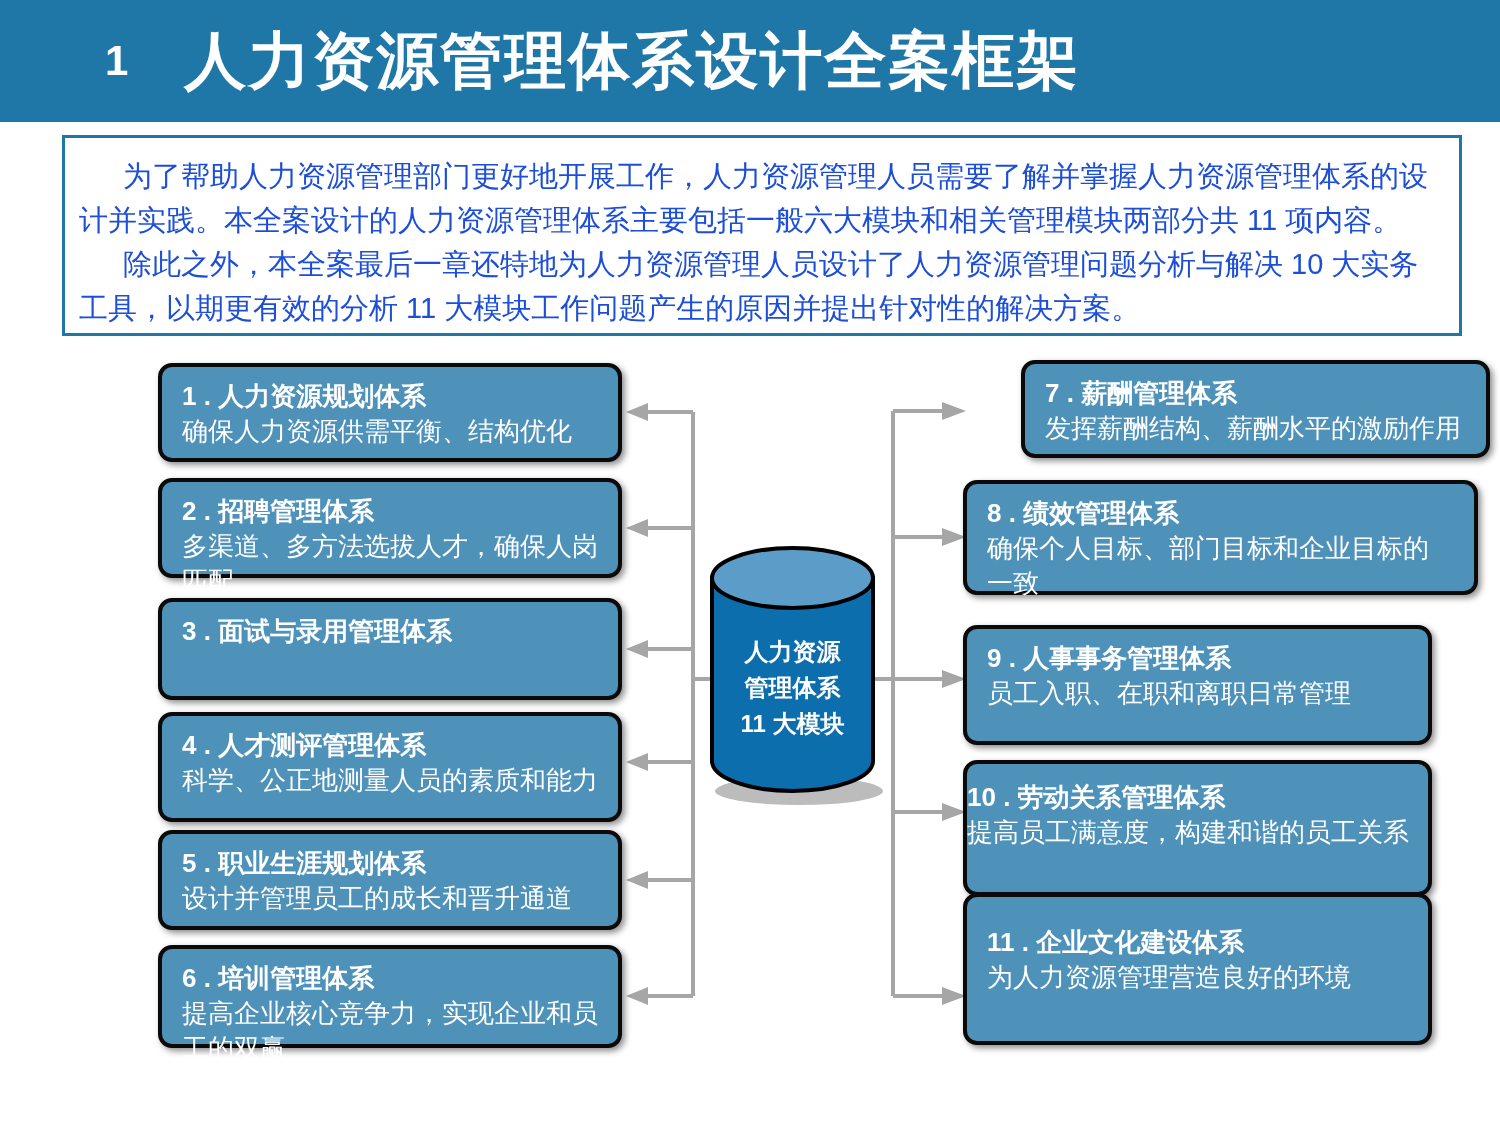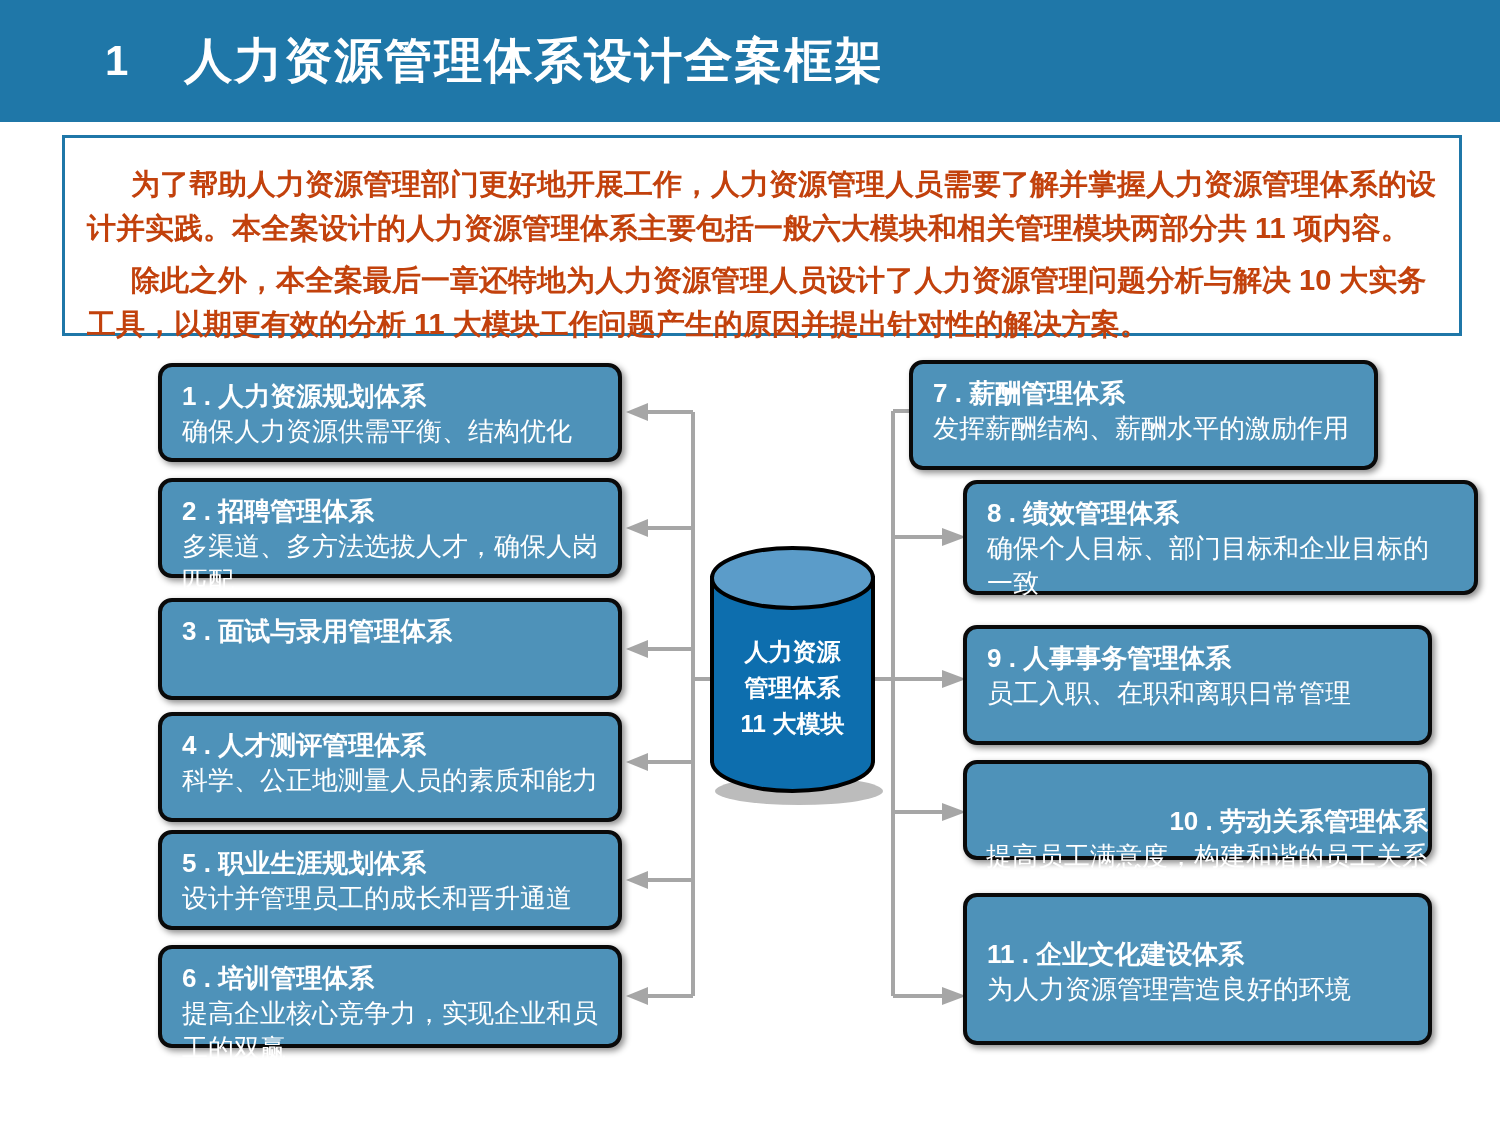--- a/index.html
+++ b/index.html
@@ -3,48 +3,48 @@
 <meta charset="utf-8">
 <style>
   html,body{margin:0;padding:0;background:#fff;}
   body{font-family:"Liberation Sans","DejaVu Sans",sans-serif;}
   .slide{position:relative;width:1500px;height:1125px;background:#fff;overflow:hidden;}
 
   
   .header{position:absolute;left:0;top:0;width:1500px;height:122px;
     background:var(--header-blue,#1F77A8);color:#fff;display:flex;align-items:center;}
   .header .num{font-size:42px;font-weight:bold;margin-left:105px;}
-  .header .title{font-size:48px;font-weight:bold;margin-left:56px;letter-spacing:2px;}
+  .header .title{font-size:62px;font-weight:bold;margin-left:56px;letter-spacing:2px;}
 
   
   .introbox{position:absolute;left:62px;top:135px;width:1400px;height:201px;
     box-sizing:border-box;border:3px solid var(--header-blue,#1F77A8);
     background:#fff;padding:16px 14px 0 14px;}
-  .introbox p{margin:8px;font-size:29px;line-height:44px;color:#c2410c;text-indent:44px;font-weight:bold;}
+  .introbox p{margin:0;font-size:29px;line-height:44px;color:#1d4ed8;text-indent:44px;}
 
   
   .mbox{position:absolute;box-sizing:border-box;background:var(--box-fill,#4E92B9);
     border:4px solid #0a0a0a;border-radius:14px;color:#fff;
     padding:12px 20px 0 20px;box-shadow:3px 3px 6px rgba(0,0,0,0.45);z-index:2;}
   .mbox .btitle{font-weight:bold;font-size:26px;line-height:35px;white-space:nowrap;}
   .mbox .bdesc{font-size:26px;line-height:35px;}
   
   .b1{left:158px;top:363px;width:464px;height:99px;}
   .b2{left:158px;top:478px;width:464px;height:100px;}
   .b3{left:158px;top:598px;width:464px;height:102px;}
   .b4{left:158px;top:712px;width:464px;height:110px;}
   .b5{left:158px;top:830px;width:464px;height:100px;}
   .b6{left:158px;top:945px;width:464px;height:103px;padding-top:12px;}
   
-  .b7{left:909px;top:360px;width:469px;height:110px;}
+  .b7{left:1021px;top:360px;width:469px;height:98px;}
   .b8{left:963px;top:480px;width:515px;height:115px;}
   .b9{left:963px;top:625px;width:469px;height:120px;}
-  .b10{left:963px;top:760px;width:469px;height:100px;padding-top:40px;text-align:right;padding-left:0;padding-right:0;}
+  .b10{left:963px;top:760px;width:469px;height:136px;padding-top:16px;text-align:left;padding-left:0;padding-right:0;}
   .b10 .bdesc{white-space:nowrap;}
-  .b11{left:963px;top:893px;width:469px;height:152px;padding-top:40px;}
+  .b11{left:963px;top:893px;width:469px;height:152px;padding-top:28px;}
 
   
   .overlay{position:absolute;left:0;top:0;width:1500px;height:1125px;z-index:1;}
   .connector{stroke:var(--connector-gray,#A6A6A6);stroke-width:4;fill:none;}
   .arrowhead{fill:var(--connector-gray,#A6A6A6);stroke:none;}
   .cyl-body{fill:var(--cylinder-body,#0D6EAE);stroke:#000;stroke-width:4;}
   .cyl-top{fill:var(--cylinder-top,#5B9CC9);stroke:#000;stroke-width:4;}
   .cyl-shadow{fill:#8f8f8f;opacity:.6;}
 
   .cyl-label{position:absolute;left:712px;top:634px;width:161px;z-index:3;

